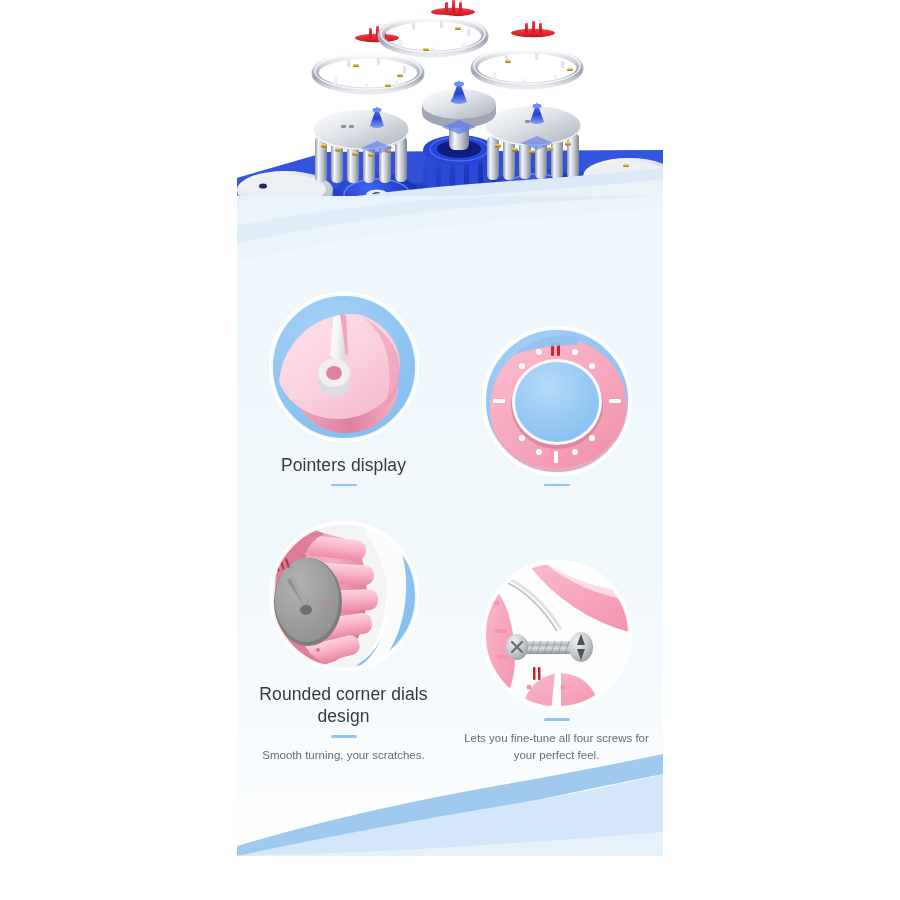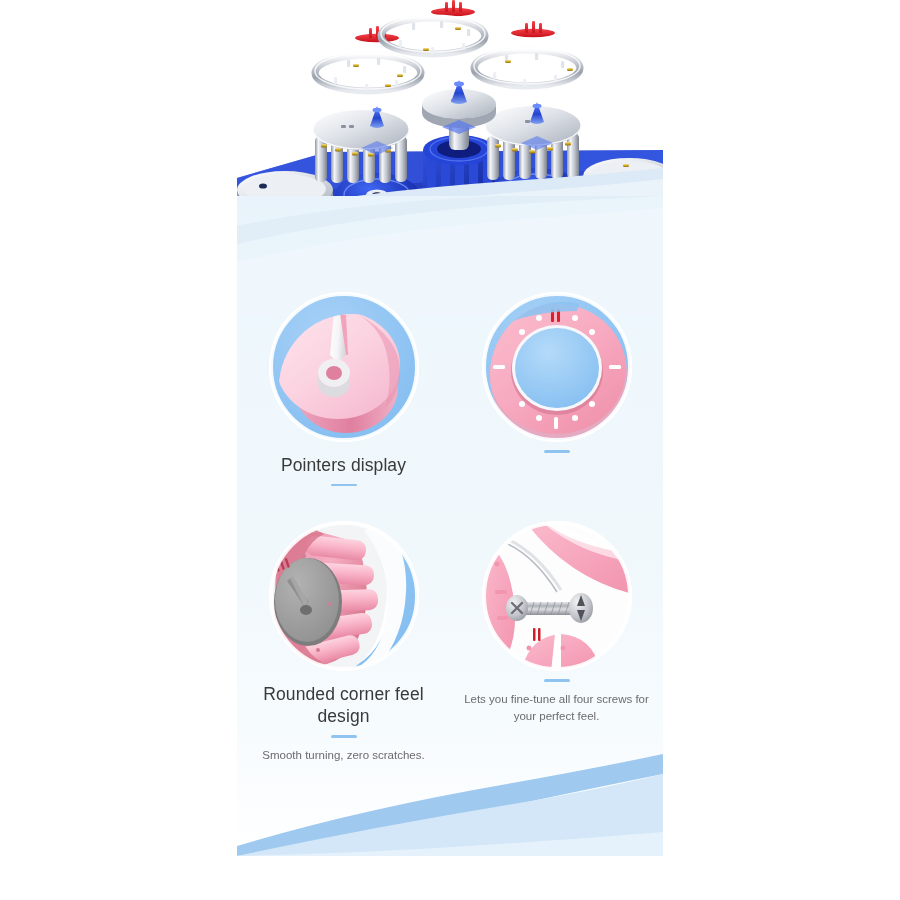--- a/index.html
+++ b/index.html
@@ -69,20 +69,21 @@
     display: flex;
     width: 426px;
   }
 
   .feature-cell {
     width: 213px;
     display: flex;
     flex-direction: column;
     align-items: center;
     position: relative;
+    justify-content: flex-end;
   }
 
   .circle-wrap {
     width: 152px;
     height: 152px;
     position: relative;
   }
 
   .circle-wrap svg { display: block; }
 
@@ -528,23 +529,23 @@
                     <circle cx="62" cy="84" r="2"></circle>
                     <circle cx="50" cy="130" r="2"></circle>
                     <circle cx="22" cy="134" r="2"></circle>
                   </g>
 
                   <path d="M96 10 Q126 50 118 100 Q110 146 72 154 L104 154 Q136 120 138 72 Q140 30 118 4 Z" fill="#fbfcfd"></path>
                 </g>
                 <circle cx="76" cy="76" r="73" fill="none" stroke="#ffffff" stroke-width="4" opacity="0.9"></circle>
               </svg>
             </div>
-            <div class="cap-title">Rounded corner feel design</div>
+            <div class="cap-title">Rounded corner dials design</div>
             <div class="cap-underline"></div>
-            <div class="cap-sub">Smooth turning, zero scratches.</div>
+            <div class="cap-sub">Smooth turning, your scratches.</div>
           </div>
 
           <div class="feature-cell">
             <div class="circle-wrap">
               <svg width="152" height="152" viewBox="0 0 152 152">
                 <defs>
                   <radialGradient id="bgBlue4" cx="0.4" cy="0.3" r="0.85">
                     <stop offset="0%" stop-color="#a9d2f7"></stop>
                     <stop offset="100%" stop-color="#7fbbf0"></stop>
                   </radialGradient>

